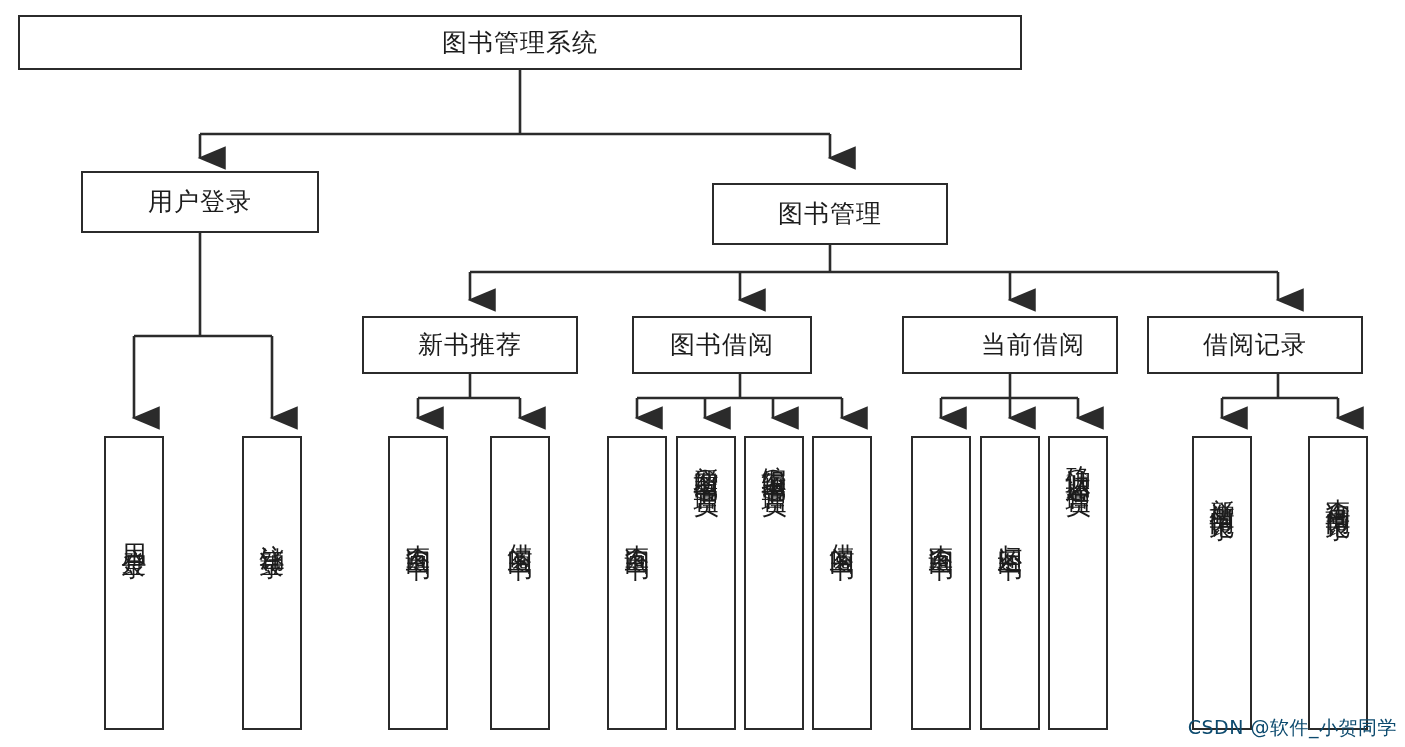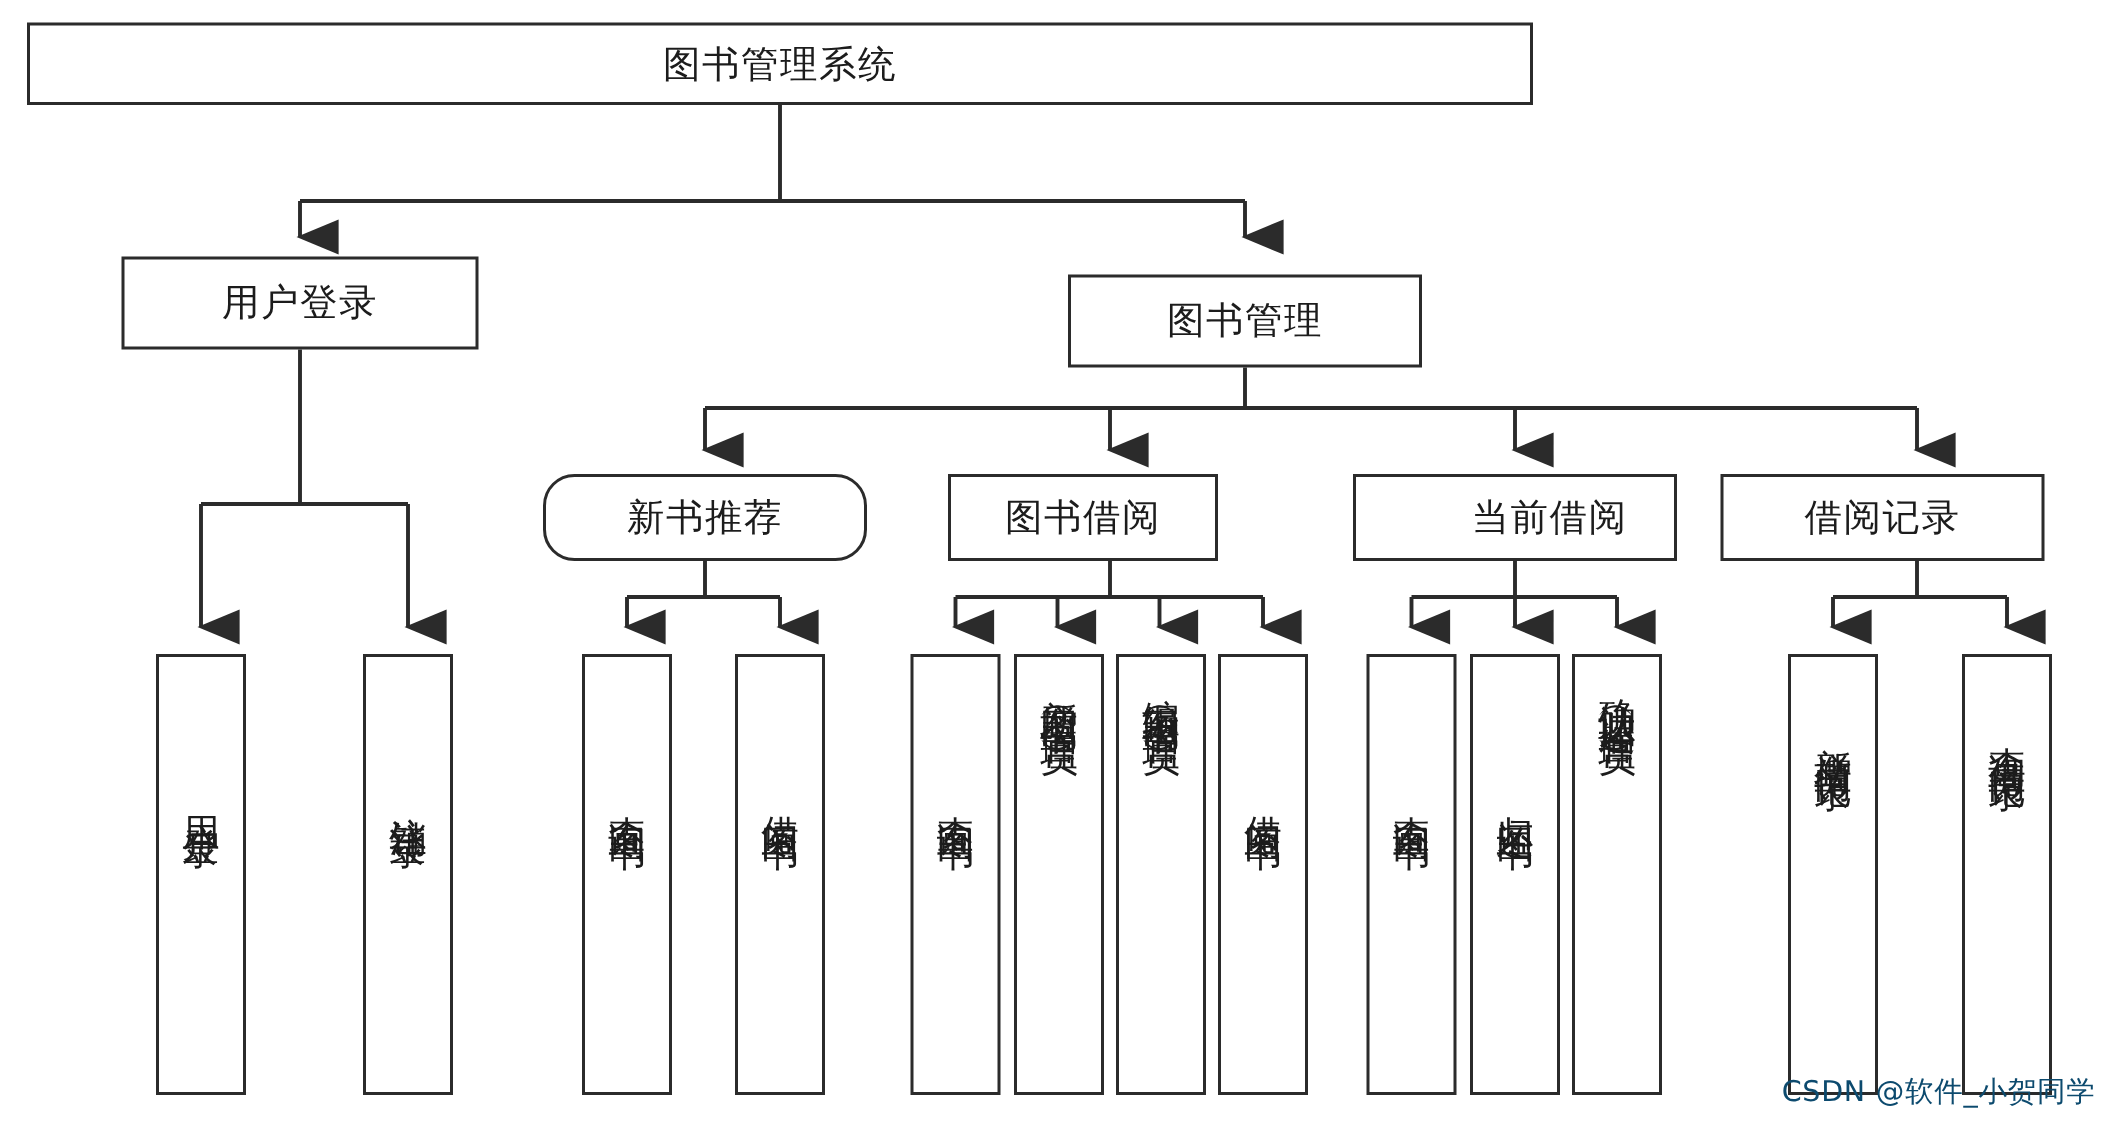--- a/index.html
+++ b/index.html
@@ -130,21 +130,21 @@
   </div>
 
   <div class="node horiz" style="left:81px; top:171px; width:238px; height:62px;">
     <span class="node-label">用户登录</span>
   </div>
 
   <div class="node horiz" style="left:712px; top:171px; width:236px; height:62px;margin-top:12px;">
     <span class="node-label">图书管理</span>
   </div>
 
-  <div class="node horiz" style="left:362px; top:316px; width:216px; height:58px;border-radius:21px;">
+  <div class="node horiz" style="left:362px; top:316px; width:216px; height:58px;">
     <span class="node-label">新书推荐</span>
   </div>
 
   <div class="node horiz" style="left:632px; top:316px; width:180px; height:58px;">
     <span class="node-label">图书借阅</span>
   </div>
 
   <div class="node horiz" style="left:902px; top:316px; width:216px; height:58px;padding-left:46px;">
     <span class="node-label">当前借阅</span>
   </div>

